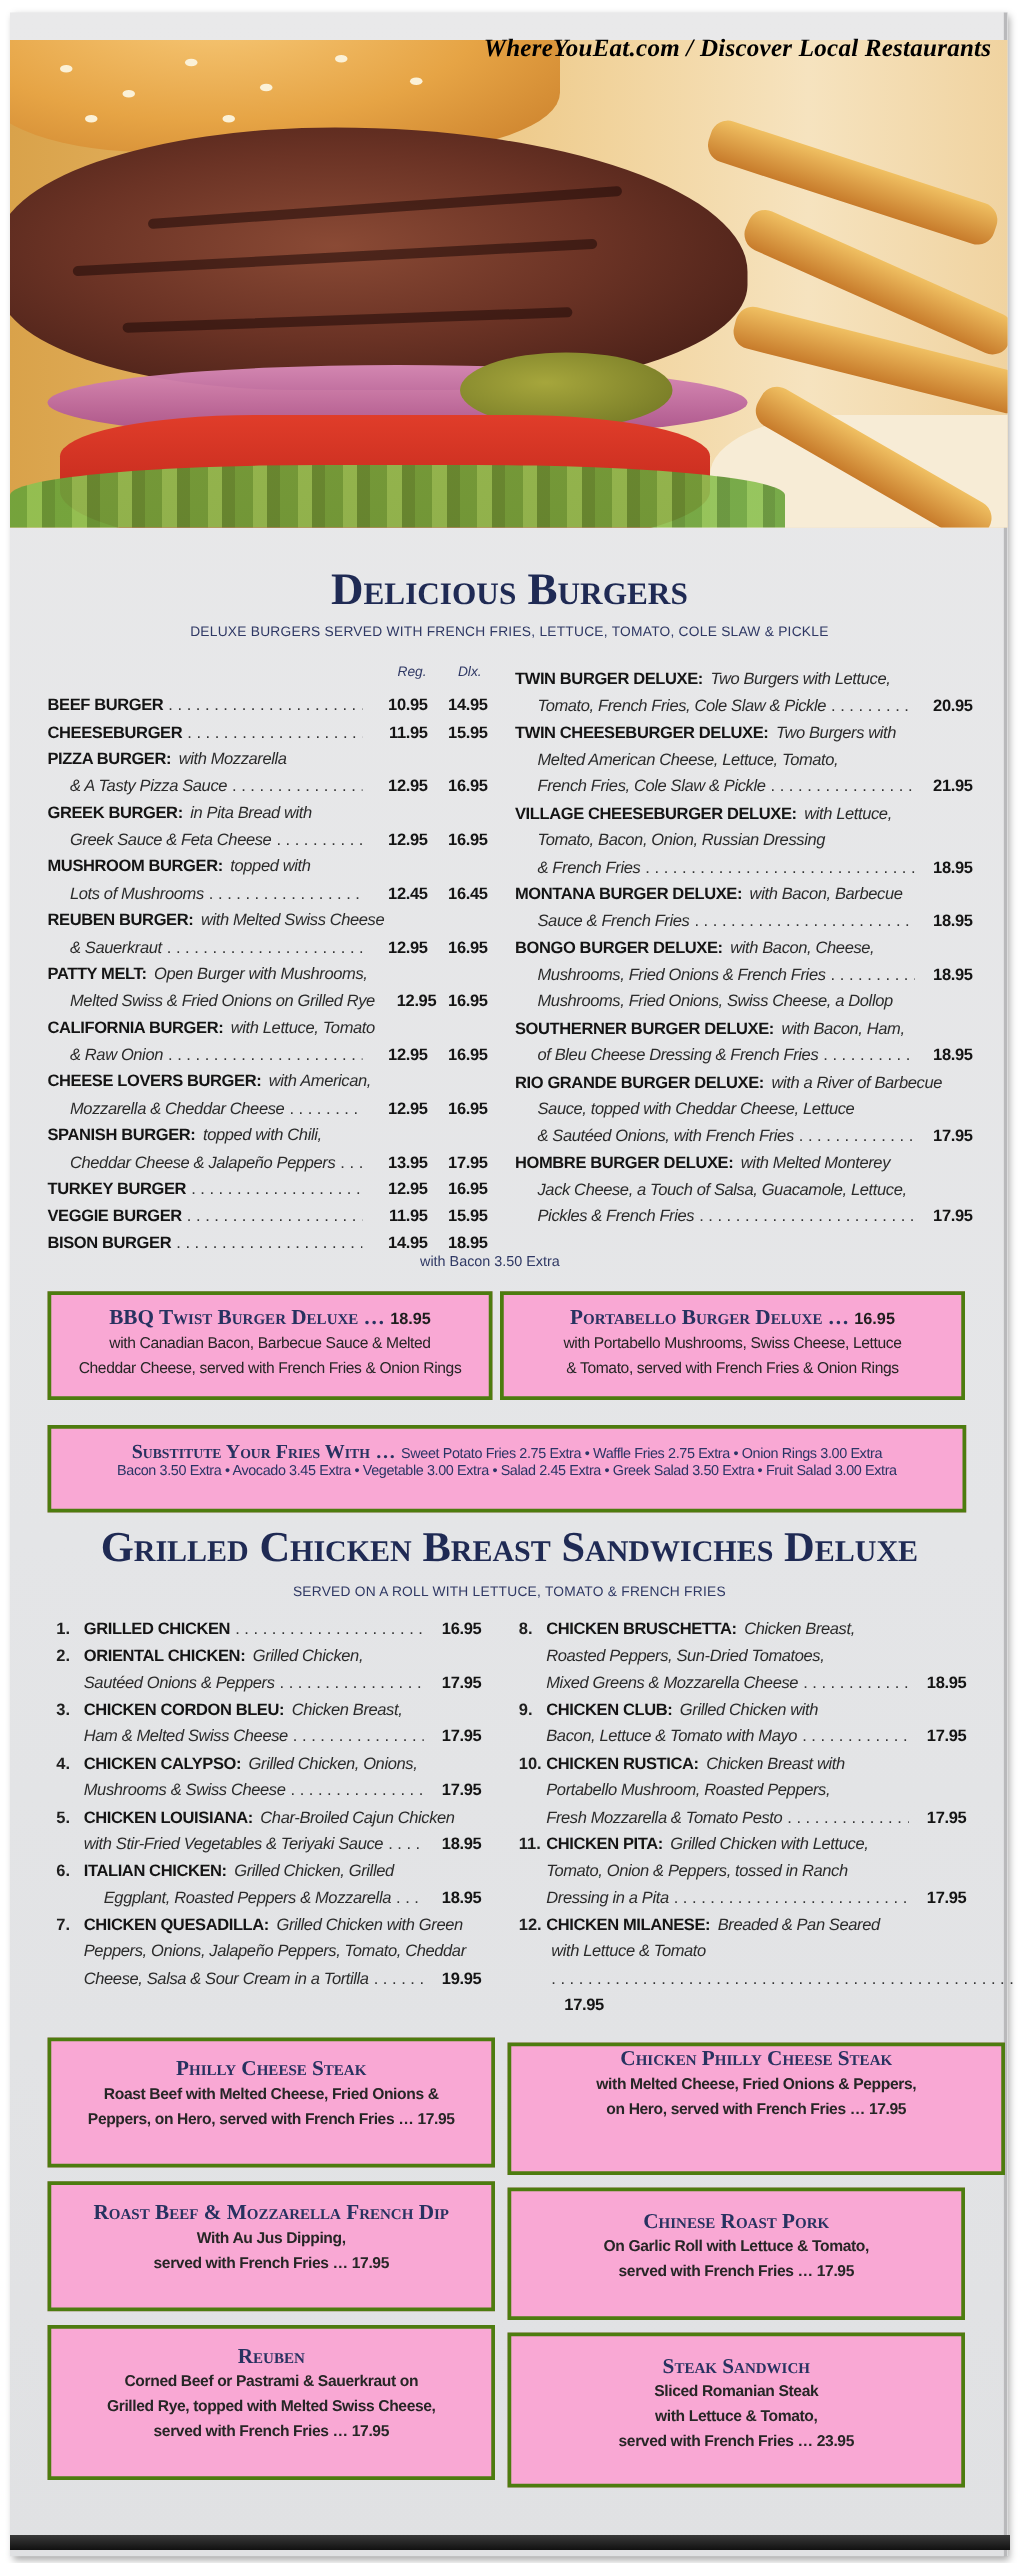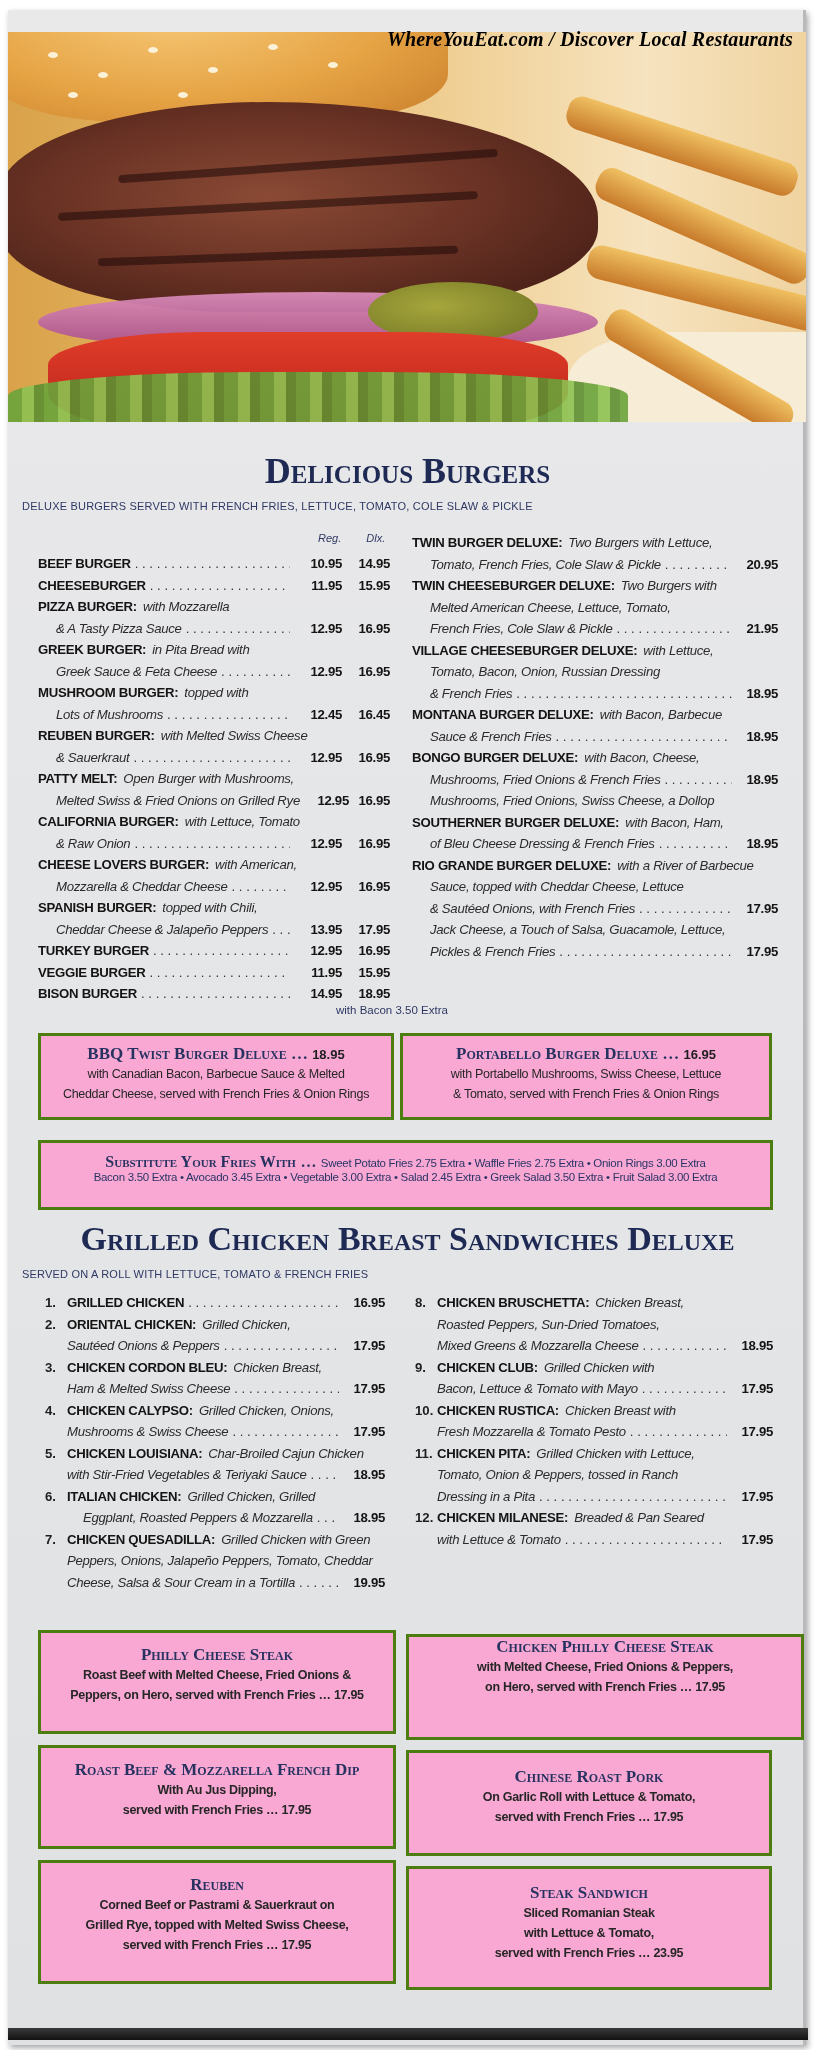--- a/index.html
+++ b/index.html
@@ -57,22 +57,22 @@
     font-family: "Liberation Serif", serif; font-style: italic; font-weight: bold;
     font-size: 20px; color: #000; letter-spacing: 0.2px;
   }
 
   
   .section-title {
     position: absolute; left: 0; width: 815px; text-align: center;
     font-family: "Liberation Serif", serif; color: #1f2a54; font-variant: small-caps; font-weight: bold;
   }
   .section-sub {
-    position: absolute; left: 0; width: 815px; text-align: left;
-    font-size: 11px; color: #2f3864; letter-spacing: 0.2px; text-transform: uppercase; padding-left: 22px;
+    position: absolute; left: 0; width: 815px; text-align: center;
+    font-size: 11px; color: #2f3864; letter-spacing: 0.2px; text-transform: uppercase;
   }
 
   
   .col { position: absolute; font-size: 13.2px; line-height: 21.5px; }
   .item-line { display: flex; white-space: nowrap; align-items: baseline; }
   .item-name { font-weight: bold; color: #141414; letter-spacing: -0.3px; }
   .item-desc { font-style: italic; color: #2b2b2b; letter-spacing: -0.3px; margin-left: 6px; }
   .cont { padding-left: 18px; }
   .dots { flex: 1; overflow: hidden; color: #333; margin: 0 4px; letter-spacing: 2px; }
   .dots::before { content: ". . . . . . . . . . . . . . . . . . . . . . . . . . . . . . . . . . . . . . . . . . . . . . . . . . . . . . . . . ."; letter-spacing: 0; }
@@ -359,20 +359,24 @@
       <div class="item-line cont">
         <span class="item-desc" style="margin-left: 0px;">Sauce, topped with Cheddar Cheese, Lettuce</span>
       </div>
       <div class="item-line cont">
         <span class="item-desc" style="margin-left: 0px;">&amp; Sautéed Onions, with French Fries</span>
         <span class="dots"></span>
         <span class="price">17.95</span>
       </div>
     </div>
     <div>
+      <div class="item-line">
+        <span class="item-name">HOMBRE BURGER DELUXE:</span>
+        <span class="item-desc">with Melted Monterey</span>
+      </div>
       <div class="item-line cont">
         <span class="item-desc" style="margin-left: 0px;">Jack Cheese, a Touch of Salsa, Guacamole, Lettuce,</span>
       </div>
       <div class="item-line cont">
         <span class="item-desc" style="margin-left: 0px;">Pickles &amp; French Fries</span>
         <span class="dots"></span>
         <span class="price">17.95</span>
       </div>
     </div>
   </div>
@@ -509,20 +513,23 @@
         <span class="price">17.95</span>
       </div>
     </div>
     <div>
       <div class="item-line">
         <span class="num">10.</span>
         <span class="item-name">CHICKEN RUSTICA:</span>
         <span class="item-desc">Chicken Breast with</span>
       </div>
       <div class="item-line cont" style="padding-left: 22px;">
+        <span class="item-desc" style="margin-left: 0px;">Portabello Mushroom, Roasted Peppers,</span>
+      </div>
+      <div class="item-line cont" style="padding-left: 22px;">
         <span class="item-desc" style="margin-left: 0px;">Fresh Mozzarella &amp; Tomato Pesto</span>
         <span class="dots"></span>
         <span class="price">17.95</span>
       </div>
     </div>
     <div>
       <div class="item-line">
         <span class="num">11.</span>
         <span class="item-name">CHICKEN PITA:</span>
         <span class="item-desc">Grilled Chicken with Lettuce,</span>
@@ -535,21 +542,21 @@
         <span class="dots"></span>
         <span class="price">17.95</span>
       </div>
     </div>
     <div>
       <div class="item-line">
         <span class="num">12.</span>
         <span class="item-name">CHICKEN MILANESE:</span>
         <span class="item-desc">Breaded &amp; Pan Seared</span>
       </div>
-      <div class="item-line cont" style="padding-left: 22px;">
+      <div class="item-line cont" style="padding-left: 22px; flex-direction: column;">
         <span class="item-desc" style="margin-left: 0px;">with Lettuce &amp; Tomato</span>
         <span class="dots"></span>
         <span class="price">17.95</span>
       </div>
     </div>
   </div>
 
 <div class="box" style="left:38px;top:1630px;width:358px;height:104px;padding-top:12px;">
   <div class="box-title">Philly Cheese Steak</div>
   <div class="box-text bold">Roast Beef with Melted Cheese, Fried Onions &amp;</div>

